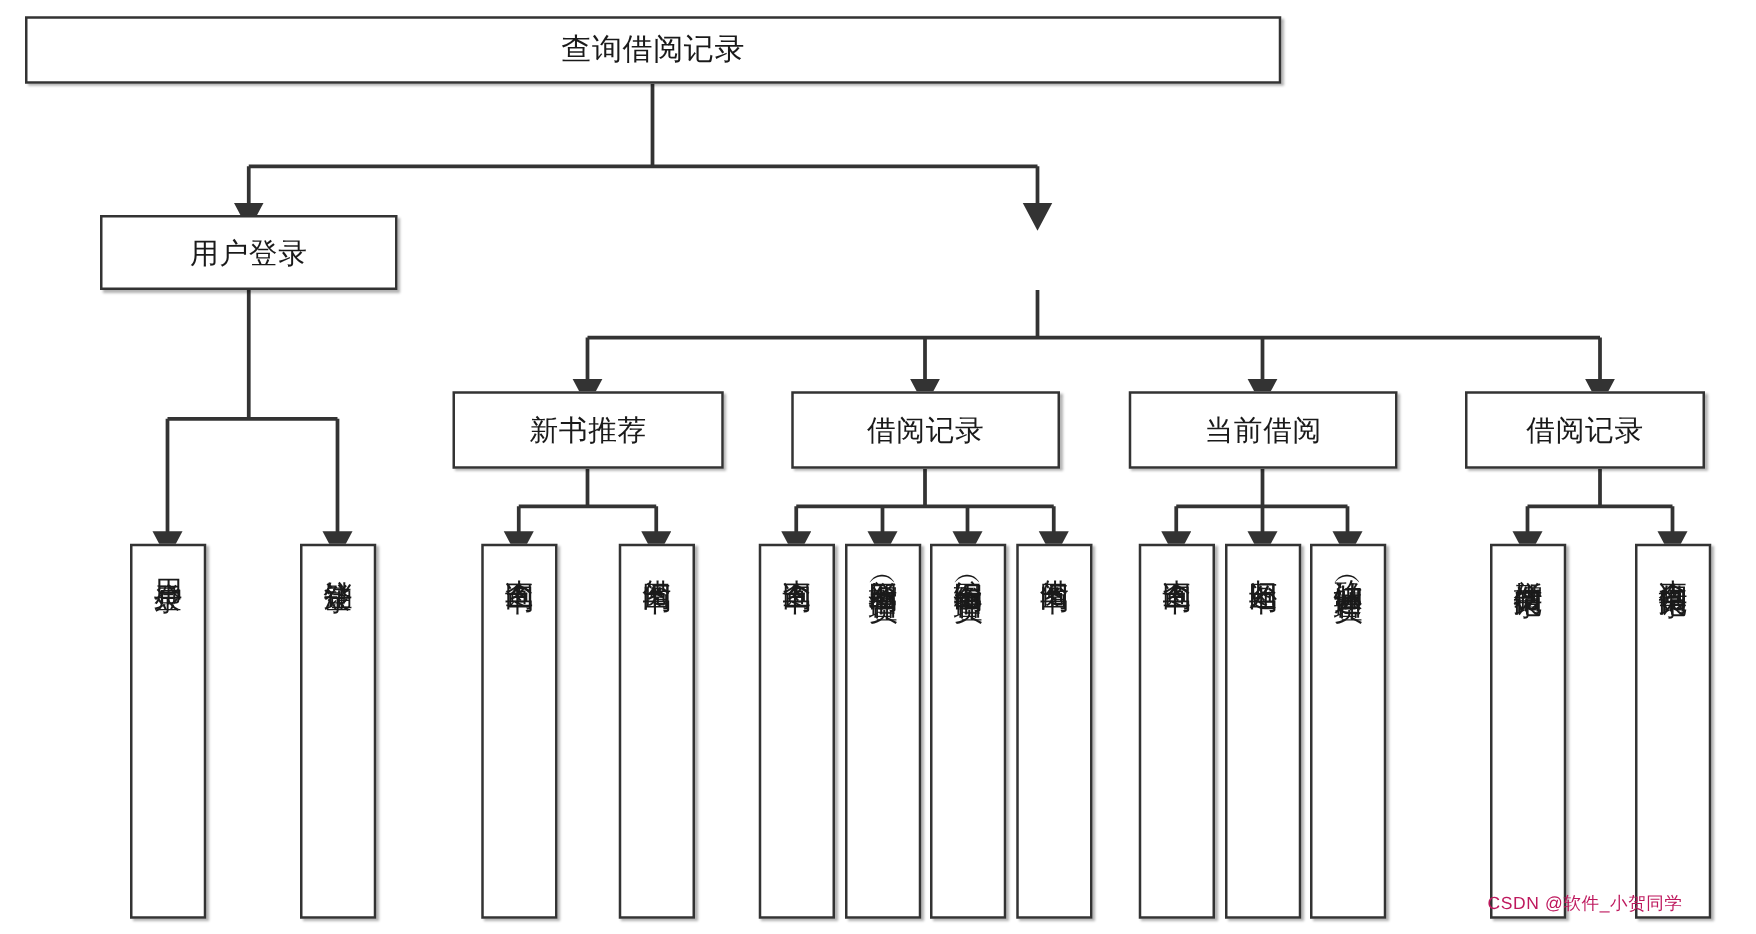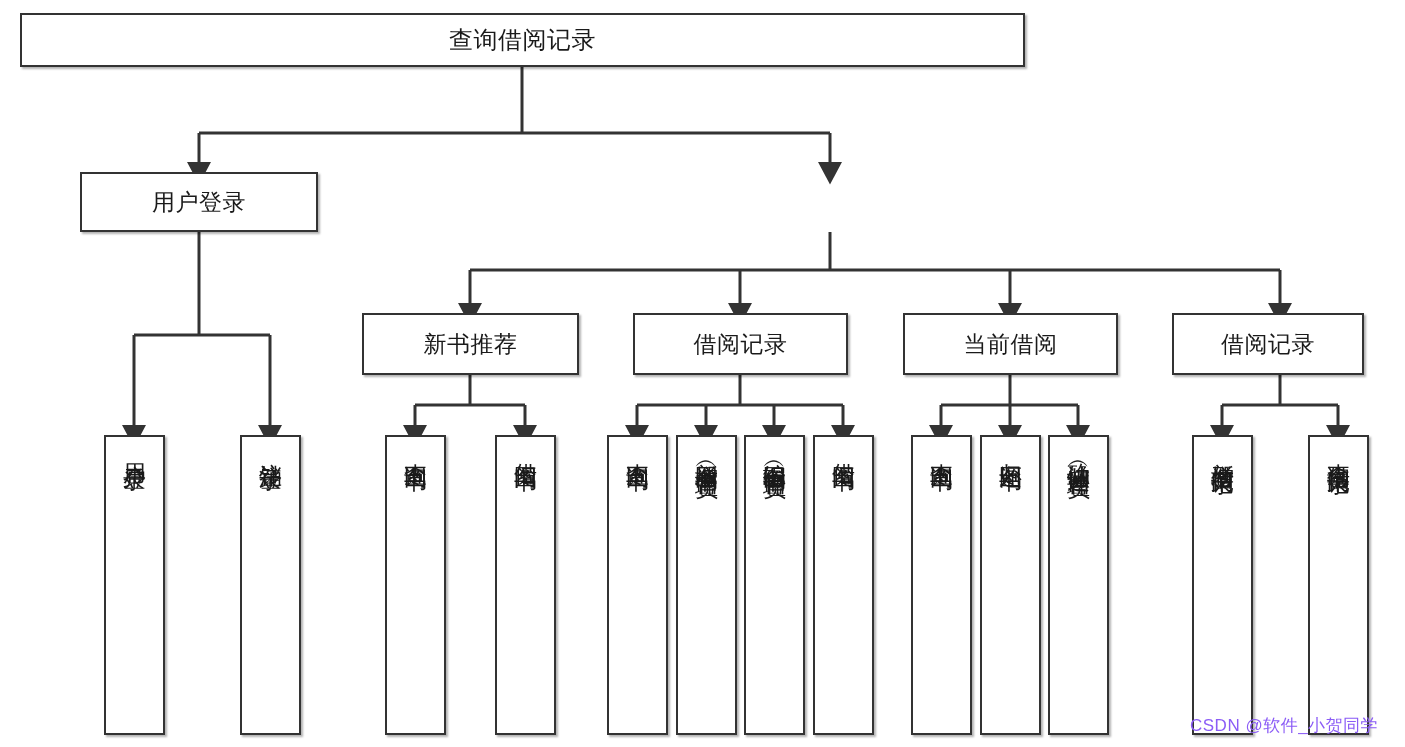--- a/index.html
+++ b/index.html
@@ -60,22 +60,22 @@
     white-space: normal;
     max-height: 284px;
   }
   .node.root .node-label {
     font-size: 24px;
   }
   .watermark {
     position: absolute;
     left: 1190px;
     top: 714px;
-    font-size: 17px;
-    color: #8b5cf6;
+    font-size: 14px;
+    color: #be185d;
     white-space: nowrap;
     letter-spacing: 0.5px;
   }
 </style>
 </head>
 <body>
 
 <div id="canvas">
 
   <svg id="wires" viewBox="0 0 1405 747">

